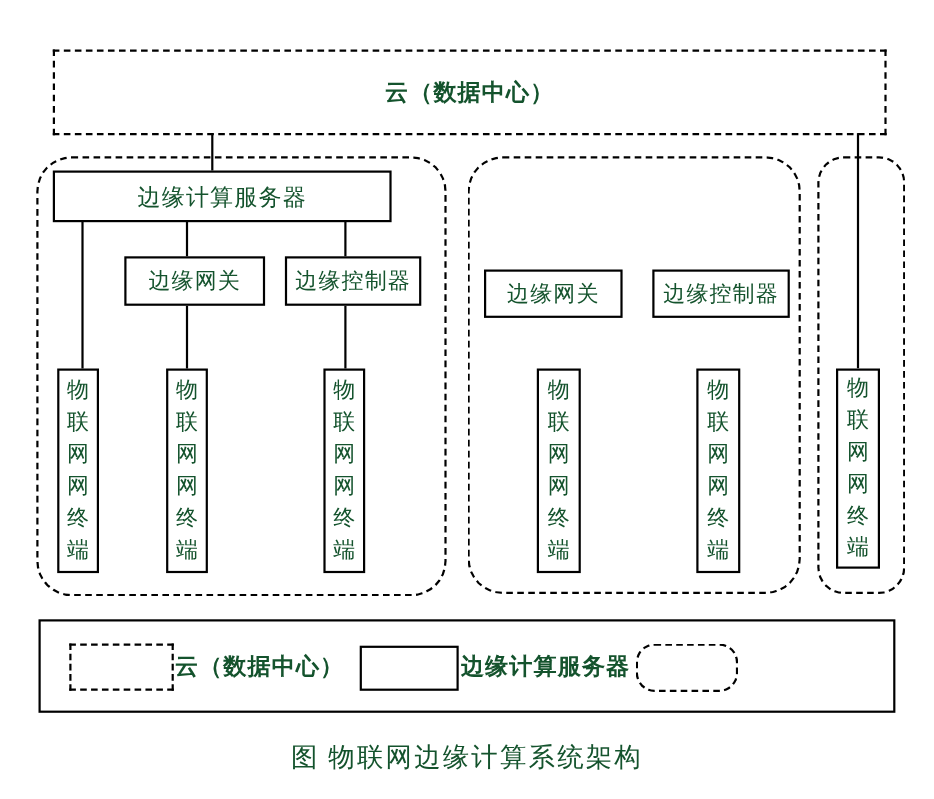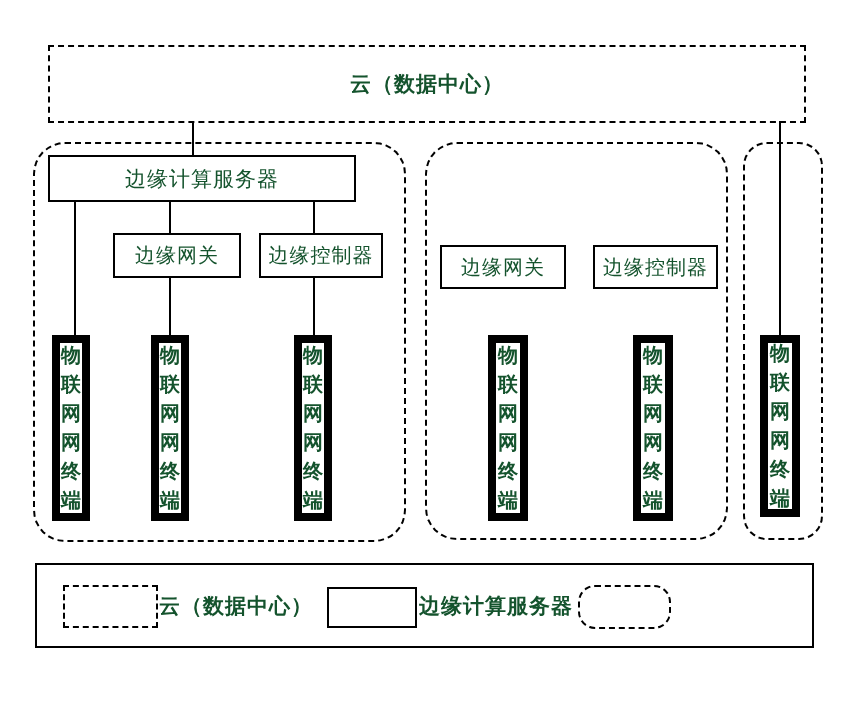--- a/index.html
+++ b/index.html
@@ -29,24 +29,24 @@
     display:flex;align-items:center;justify-content:center;
     font-size:20px;font-weight:normal;letter-spacing:1px;
   }
   .server {left:48px; top:155px;width:308px;height:47px;font-size:21px;}
   .gw1    {left:113px;top:233px;width:128px;height:45px;}
   .ctl1   {left:259px;top:233px;width:124px;height:45px;}
   .gw2    {left:440px;top:245px;width:126px;height:44px;}
   .ctl2   {left:593px;top:245px;width:125px;height:44px;}
   
   .terminal{
-    position:absolute;border:8px solid #000000;box-sizing:border-box;background:#fff;
+    position:absolute;border:2px solid #000000;box-sizing:border-box;background:#fff;
     width:38px;height:186px;
     display:flex;align-items:center;justify-content:center;
-    font-size:20px;font-weight:bold;line-height:29px;
+    font-size:20px;font-weight:normal;line-height:29px;
     word-break:break-all;text-align:center;
   }
   .t1{left:52px; top:335px;}
   .t2{left:151px;top:335px;}
   .t3{left:294px;top:335px;}
   .t4{left:488px;top:335px;width:40px;}
   .t5{left:633px;top:335px;width:40px;}
   .t6{left:760px;top:335px;width:40px;height:182px;}
   
   .vline{position:absolute;width:2px;background:#000;}
@@ -131,14 +131,15 @@
   <div class="node node3"></div>
   <div class="terminal t6">物联网网终端</div>
 
   <div class="legend"></div>
   <div class="sw-dashed"></div>
   <div class="legend-label ll1">云（数据中心）</div>
   <div class="sw-solid"></div>
   <div class="legend-label ll2">边缘计算服务器</div>
   <div class="sw-rounded"></div>
 
+  <div class="caption">图 物联网边缘计算系统架构</div>
 
 </div>
 
 </body></html>

